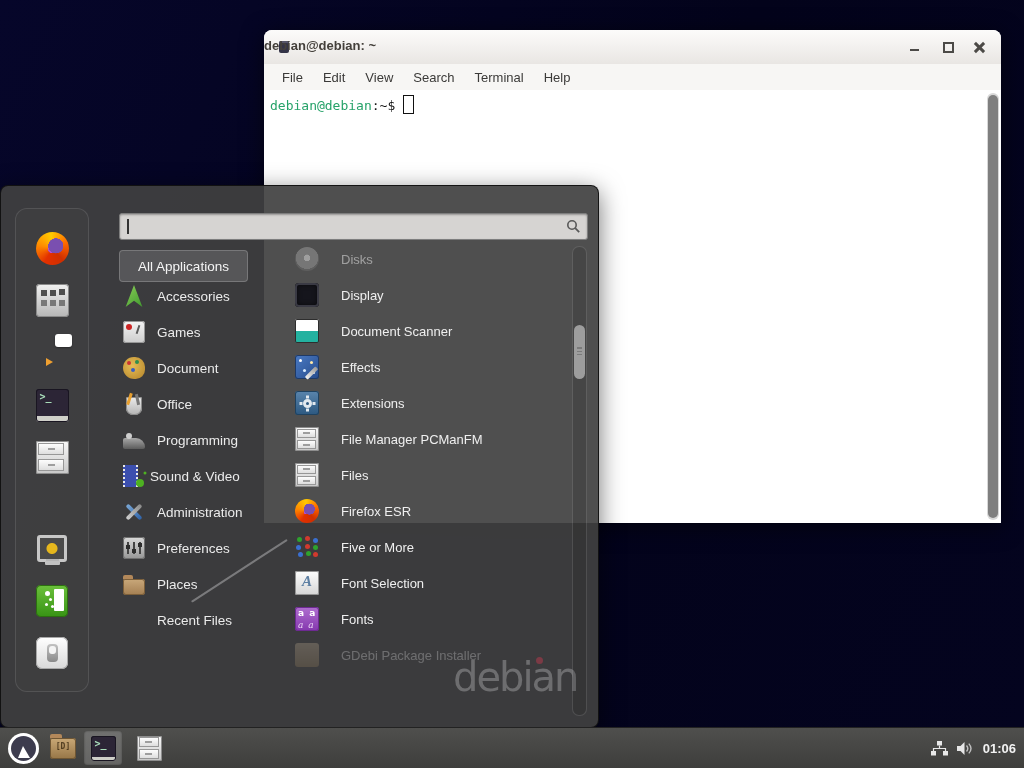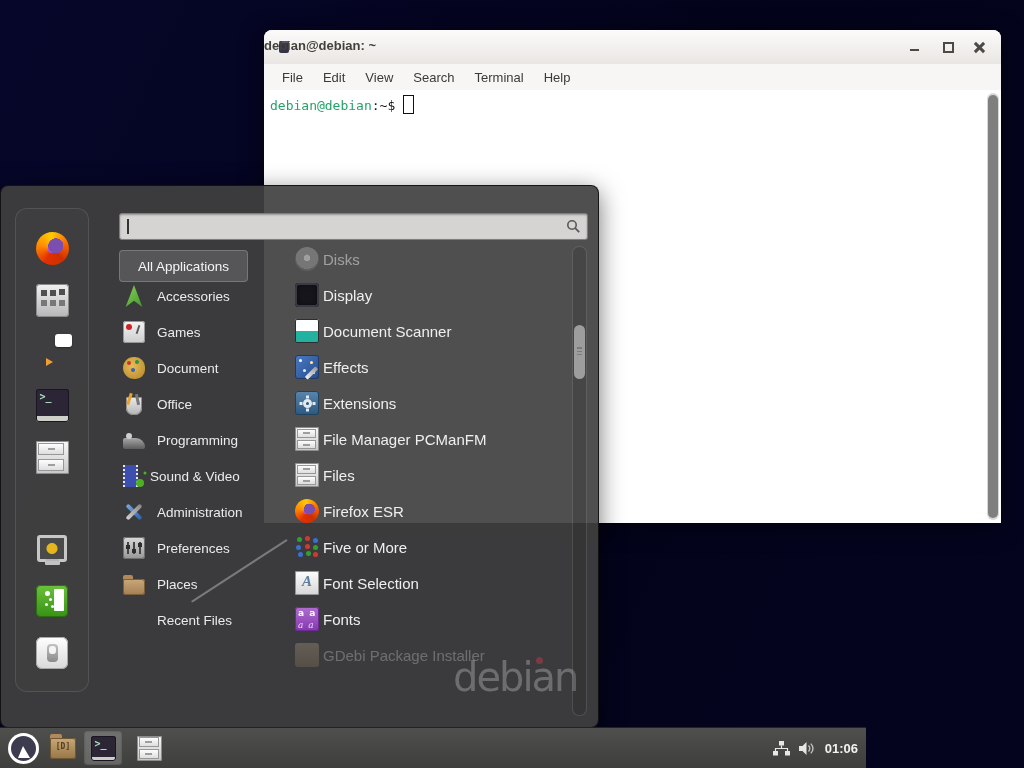--- a/index.html
+++ b/index.html
@@ -44,31 +44,31 @@
     font-size:13px;color:#222;font-family:"Liberation Sans",sans-serif;padding:0;}
   .fake-caret{position:absolute;left:7px;top:5px;width:1.5px;height:15px;background:#333;}
   .search-glass{position:absolute;right:6px;top:5px;}
   #allapps{position:absolute;left:118px;top:64px;width:127px;height:30px;z-index:2;
     background:rgba(255,255,255,.14);border:1px solid rgba(255,255,255,.20);border-radius:4px;
     display:flex;align-items:center;justify-content:center;font-size:13.5px;color:#f4f4f4;cursor:pointer;}
   #cat-list{position:absolute;left:112px;top:92px;width:155px;z-index:2;}
   .cat-row{height:36px;display:flex;align-items:center;gap:12px;padding-left:10px;font-size:13.5px;color:#ebebeb;cursor:pointer;}
   .cat-row .ic{width:22px;height:22px;flex:none;position:relative;}
   #app-list{position:absolute;left:288px;top:55px;width:278px;z-index:2;}
-  .app-row{height:36px;display:flex;align-items:center;gap:4px;padding-left:6px;font-size:15px;color:#efefef;cursor:pointer;}
+  .app-row{height:36px;display:flex;align-items:center;gap:22px;padding-left:6px;font-size:13px;color:#efefef;cursor:pointer;}
   .app-row .ic{width:24px;height:24px;flex:none;position:relative;}
   #menu-scrollbar{position:absolute;left:571px;top:60px;width:13px;height:468px;z-index:2;
     background:rgba(0,0,0,.10);border:1px solid rgba(255,255,255,.13);border-radius:7px;}
   #menu-scrollbar .thumb{position:absolute;left:1px;right:1px;top:78px;height:54px;background:#9d9d9d;border-radius:6px;}
   #menu-scrollbar .thumb::after{content:"";position:absolute;left:3px;right:3px;top:22px;height:8px;
     background:repeating-linear-gradient(#7b7b7b 0 1.5px,transparent 1.5px 3.5px);}
   .pointer-trail{position:absolute;left:190px;top:415px;width:114px;height:2px;background:rgba(225,225,230,.38);
     border-radius:2px;transform:rotate(-33deg);transform-origin:0 0;z-index:3;}
   
-  #taskbar{position:absolute;left:0;bottom:0;width:866px;height:40px;z-index:10;
+  #taskbar{position:absolute;left:0;bottom:0;width:1024px;height:40px;z-index:10;
     background:linear-gradient(#4f4f4d,#3e3e3c);border-top:1px solid #222;text-align:right;}
   .tb-item{position:absolute;top:3px;width:38px;height:34px;display:flex;align-items:center;justify-content:center;cursor:pointer;border-radius:3px;}
   .tb-item.active{background:rgba(255,255,255,.20);box-shadow:inset 0 0 2px rgba(0,0,0,.4);}
   #tray{position:absolute;right:8px;top:0;height:40px;display:flex;align-items:center;gap:9px;}
   #clock{font-size:13px;font-weight:bold;color:#f2f2f2;}
   
   .ic{position:relative;display:inline-block;}
   .side-item .ic{width:33px;height:33px;}
   .ic-firefox{border-radius:50%;
     background:radial-gradient(circle at 60% 42%,#7a4fb0 0 27%,rgba(0,0,0,0) 28%),

